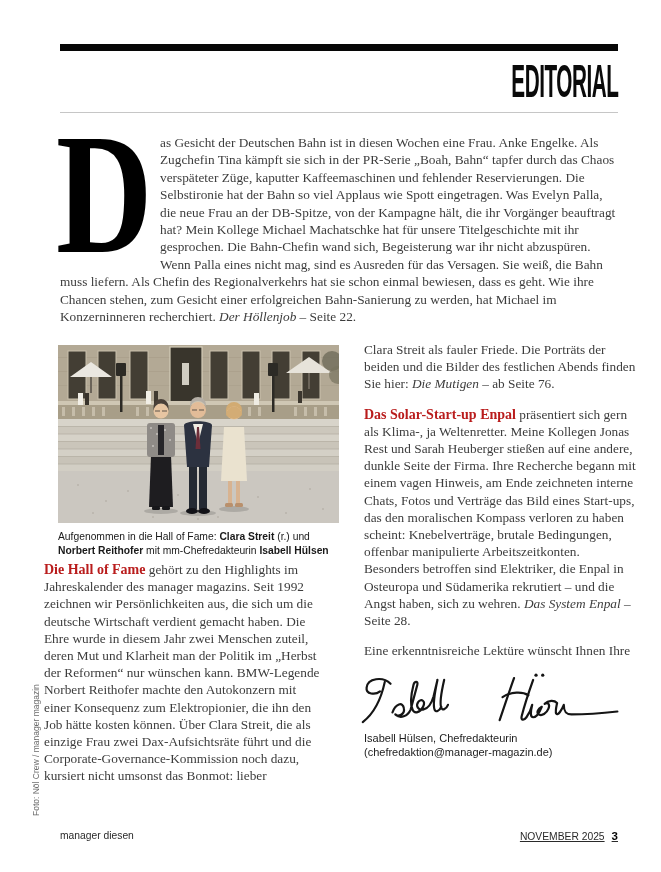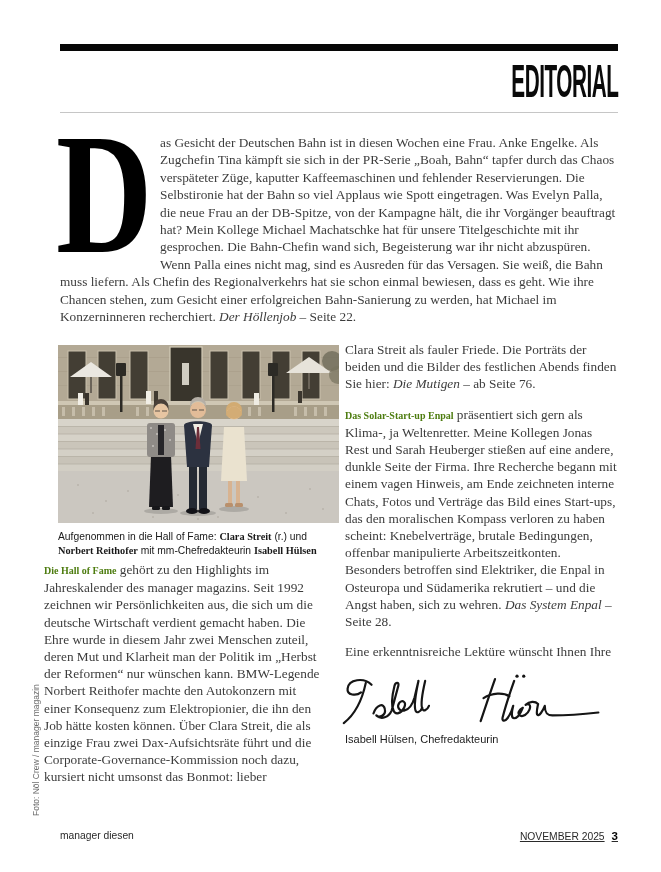--- a/index.html
+++ b/index.html
@@ -24,27 +24,27 @@
   }
   .lead{position:absolute;left:60px;top:134px;width:558px;margin:0;
     font-size:13.3px;line-height:17.4px;}
   .cap-spacer{float:left;width:100px;height:122px;}
 
   .photo-wrap{position:absolute;left:58px;top:345px;width:281px;height:178px;margin:0;}
   .photo-wrap svg{display:block;width:281px;height:178px;}
 
   .caption{position:absolute;left:58px;top:530px;width:281px;
     font-family:"Liberation Sans",sans-serif;font-size:10.3px;line-height:13.6px;color:#191919;}
-  .caption b{font-weight:700;font-family:Liberation Serif, serif;}
+  .caption b{font-weight:700;}
 
   .left-col{position:absolute;left:44px;top:561px;width:282px;margin:0;
     font-size:13.3px;line-height:17.2px;}
-  .lead-in{font-weight:700;color:#4d7c0f;font-size:10px;}
-
-  .right-col{position:absolute;left:345px;top:341px;width:274px;
+  .lead-in{font-weight:700;color:#b91c1c;font-size:14px;}
+
+  .right-col{position:absolute;left:364px;top:341px;width:274px;
     font-size:13.3px;line-height:17.2px;}
   .right-col p{margin:0 0 13px 0;}
   .closing{margin-top:13px;}
 
   .signature-svg{display:block;margin:10px 0 2px -6px;}
   .signer{font-family:"Liberation Sans",sans-serif;font-size:11px;line-height:13.5px;color:#1c1c1c;}
 
   .photo-credit{
     position:absolute;left:31px;top:816px;
     transform:rotate(-90deg);transform-origin:0 0;
@@ -233,20 +233,21 @@
         <path d="M163,6 C158,20 152,38 148,50"></path>
         <path d="M151,26 C160,20 172,20 178,24"></path>
         <path d="M183,8 C178,22 173,38 171,46 c-1,4 2,5 5,1 c3,-4 5,-9 6,-13 c-2,8 -2,13 1,13 c4,0 7,-6 9,-11 c-4,2 -6,6 -3,8 c3,2 8,-1 10,-6 c2,-5 -1,-7 -4,-5 c4,-4 10,-4 13,-1 c-1,5 -2,9 -1,11 c2,3 6,-4 8,-9 c0,7 2,10 8,10 c12,0 30,-1 48,-3"></path>
       </g>
       <circle cx="186" cy="3" r="1.7" fill="#151515"></circle>
       <circle cx="193" cy="3" r="1.7" fill="#151515"></circle>
     </svg>
 
     <div class="signer">
       <div>Isabell Hülsen, Chefredakteurin</div>
+      <div>(chefredaktion@manager-magazin.de)</div>
     </div>
   </div>
 
   <div class="photo-credit">Foto: Nöl Crew / manager magazin</div>
 
   <div class="footer-left">manager diesen</div>
   <div class="footer-right"><span>NOVEMBER 2025</span><b>3</b></div>
 
 </div>
 

